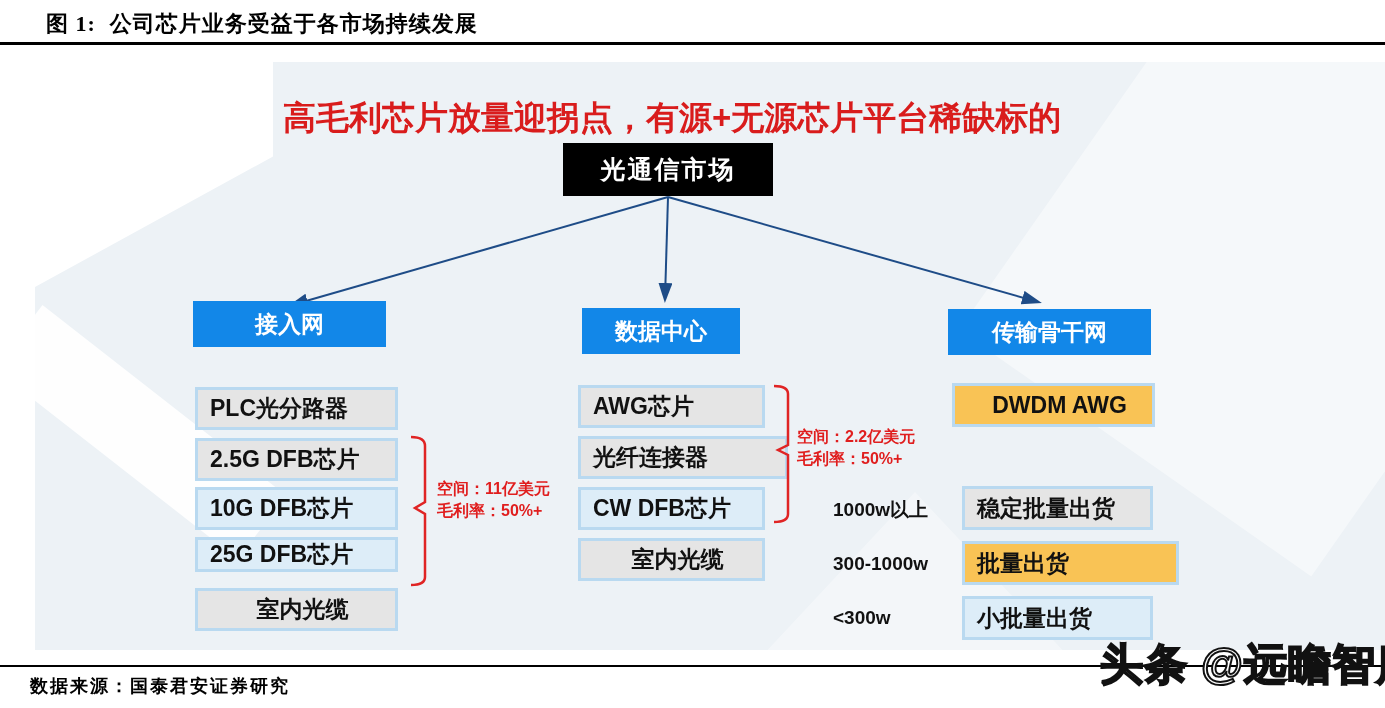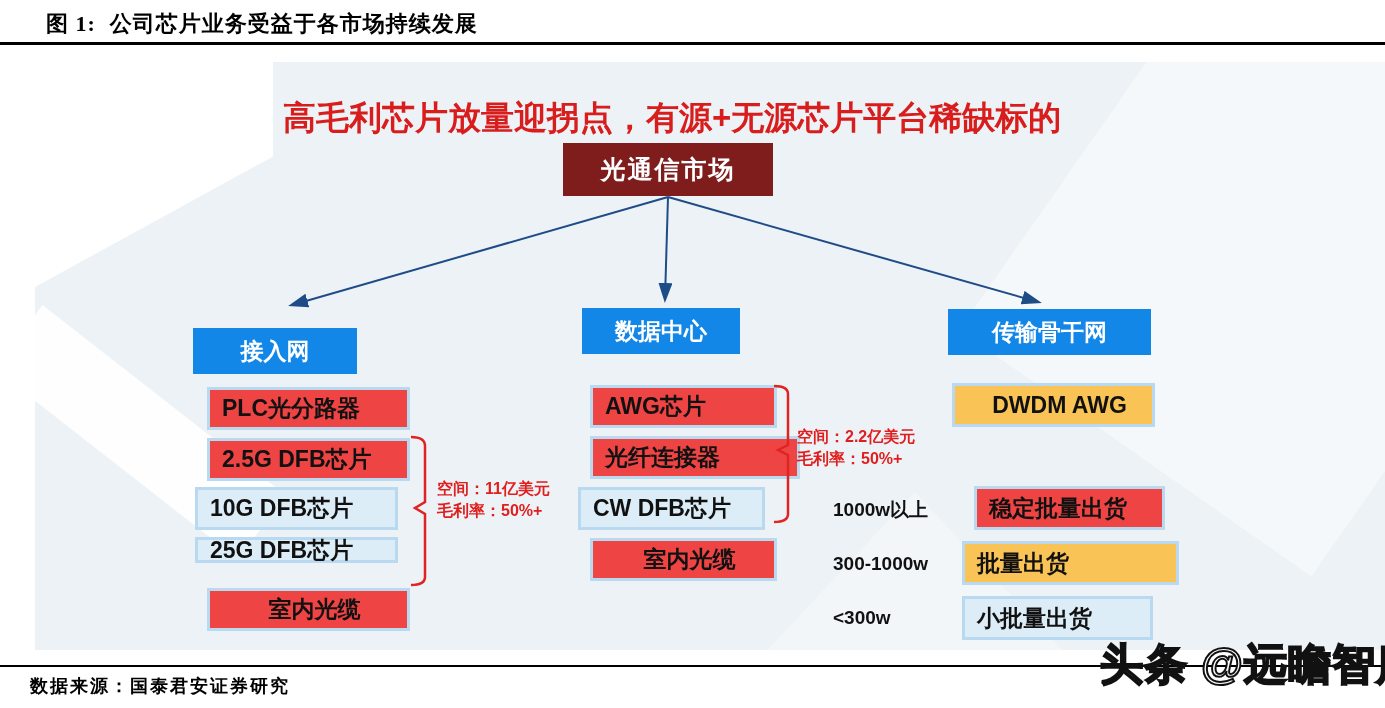--- a/index.html
+++ b/index.html
@@ -28,24 +28,24 @@
           clip-path:polygon(50% 0,100% 100%,0 100%);}
 
   
   .headline{position:absolute;left:283px;top:96px;width:830px;font-size:33px;font-weight:bold;
             color:#d91c1c;white-space:nowrap;}
 
   
   .box{position:absolute;box-sizing:border-box;display:flex;align-items:center;justify-content:center;
        font-weight:bold;white-space:nowrap;}
   .cat{background:#1287e8;color:#fff;font-size:23px;}
-  .root{background:#7f1d1d;color:#fff;font-size:25px;letter-spacing:2px;}
+  .root{background:#000000;color:#fff;font-size:25px;letter-spacing:2px;}
   .ibox{border:3px solid #b9d9f0;color:#111;font-size:23px;justify-content:flex-start;padding-left:12px;}
   .ibox.center{justify-content:center;padding-left:12px;}
-  .red{background:#ef4444;margin-left:12px;}
+  .red{background:#e5e5e5;}
   .light{background:#ddedf8;}
   .yellow{background:#f9c355;}
 
   
   .anno{position:absolute;color:#e01e1e;font-weight:bold;font-size:16px;line-height:22px;white-space:nowrap;}
   .tier-label{position:absolute;font-size:19px;font-weight:bold;color:#111;white-space:nowrap;}
 
   .overlay{position:absolute;left:0;top:0;pointer-events:none;}
 </style>
 </head>
@@ -71,28 +71,28 @@
   <defs>
     <marker id="ah" markerWidth="12" markerHeight="10" refX="8" refY="3.5" orient="auto">
       <path d="M0,0 L10,3.5 L0,7 z" fill="#1e4c87"></path>
     </marker>
   </defs>
   <line x1="668" y1="197" x2="292" y2="305" stroke="#1e4c87" stroke-width="2" marker-end="url(#ah)"></line>
   <line x1="668" y1="197" x2="665" y2="299" stroke="#1e4c87" stroke-width="2" marker-end="url(#ah)"></line>
   <line x1="668" y1="197" x2="1038" y2="302" stroke="#1e4c87" stroke-width="2" marker-end="url(#ah)"></line>
 </svg>
 
-<div class="box cat" style="left:193px;top:328px;width:164px;height:46px">接入网</div>
+<div class="box cat" style="left:193px;top:301px;width:193px;height:46px">接入网</div>
 <div class="box cat" style="left:582px;top:308px;width:158px;height:46px">数据中心</div>
 <div class="box cat" style="left:948px;top:309px;width:203px;height:46px">传输骨干网</div>
 
 <div class="box ibox red" style="left:195px;top:387px;width:203px;height:43px">PLC光分路器</div>
 <div class="box ibox red" style="left:195px;top:438px;width:203px;height:43px">2.5G DFB芯片</div>
 <div class="box ibox light" style="left:195px;top:487px;width:203px;height:43px">10G DFB芯片</div>
-<div class="box ibox light" style="left:195px;top:537px;width:203px;height:26px">25G DFB芯片</div>
+<div class="box ibox light" style="left:195px;top:537px;width:203px;height:35px">25G DFB芯片</div>
 <div class="box ibox red center" style="left:195px;top:588px;width:203px;height:43px">室内光缆</div>
 
 <svg class="overlay" style="left:405px;top:434px" width="32" height="158">
   <path d="M6,3 Q20,3 20,12 L20,68 L10,74 L20,80 L20,143 Q20,151 6,151" fill="none" stroke="#e02424" stroke-width="2.5"></path>
 </svg>
 <div class="anno" style="left:437px;top:478px">
   <div>空间：11亿美元</div>
   <div>毛利率：50%+</div>
 </div>
 

